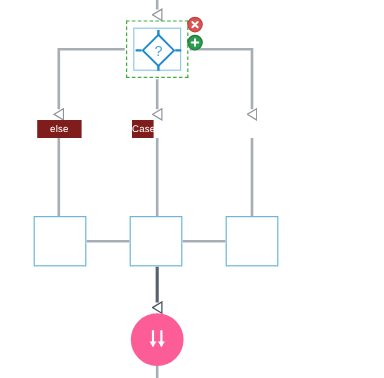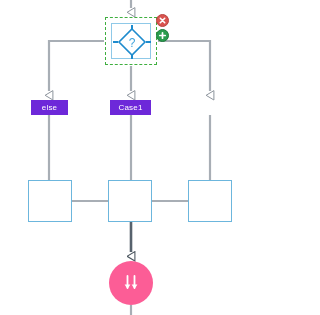--- a/index.html
+++ b/index.html
@@ -77,31 +77,31 @@
     left: 156px;
     top: 29px;
     background: #2a9d4e;
     border: 1px solid #1f7a3c;
   }
   .act-btn svg { display:block; }
   
   .case-label {
     position: absolute;
     height: 15px;
-    background: #6d28d9;
+    background: #7f1d1d;
     color: #ffffff;
     font-size: 8px;
     line-height: 15px;
     text-align: center;
     letter-spacing: .2px;
     white-space: nowrap;
     box-sizing: border-box;
   }
   .case-else { left: 31px;  top: 100px; width: 37px; }
-  .case-1    { left: 110px; top: 100px; width: 41px; }
+  .case-1    { left: 110px; top: 100px; width: 18px; text-align: right; }
   .case-2    { left: 189px; top: 100px; width: 41px; }
   
   .task-box {
     position: absolute;
     width: 44px;
     height: 42px;
     border: 1px solid #6cb6dd;
     background: #ffffff;
     box-sizing: border-box;
   }

